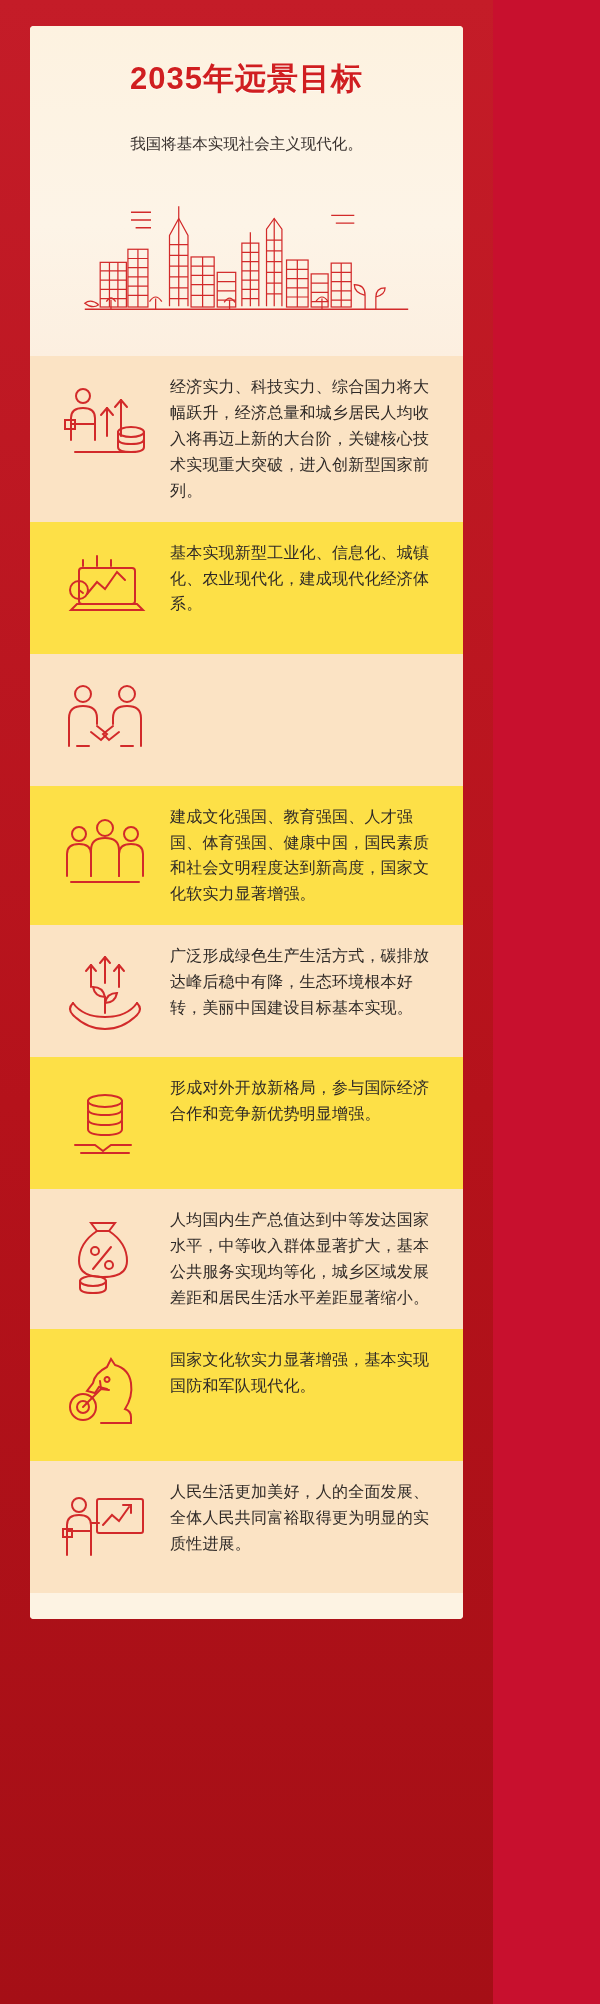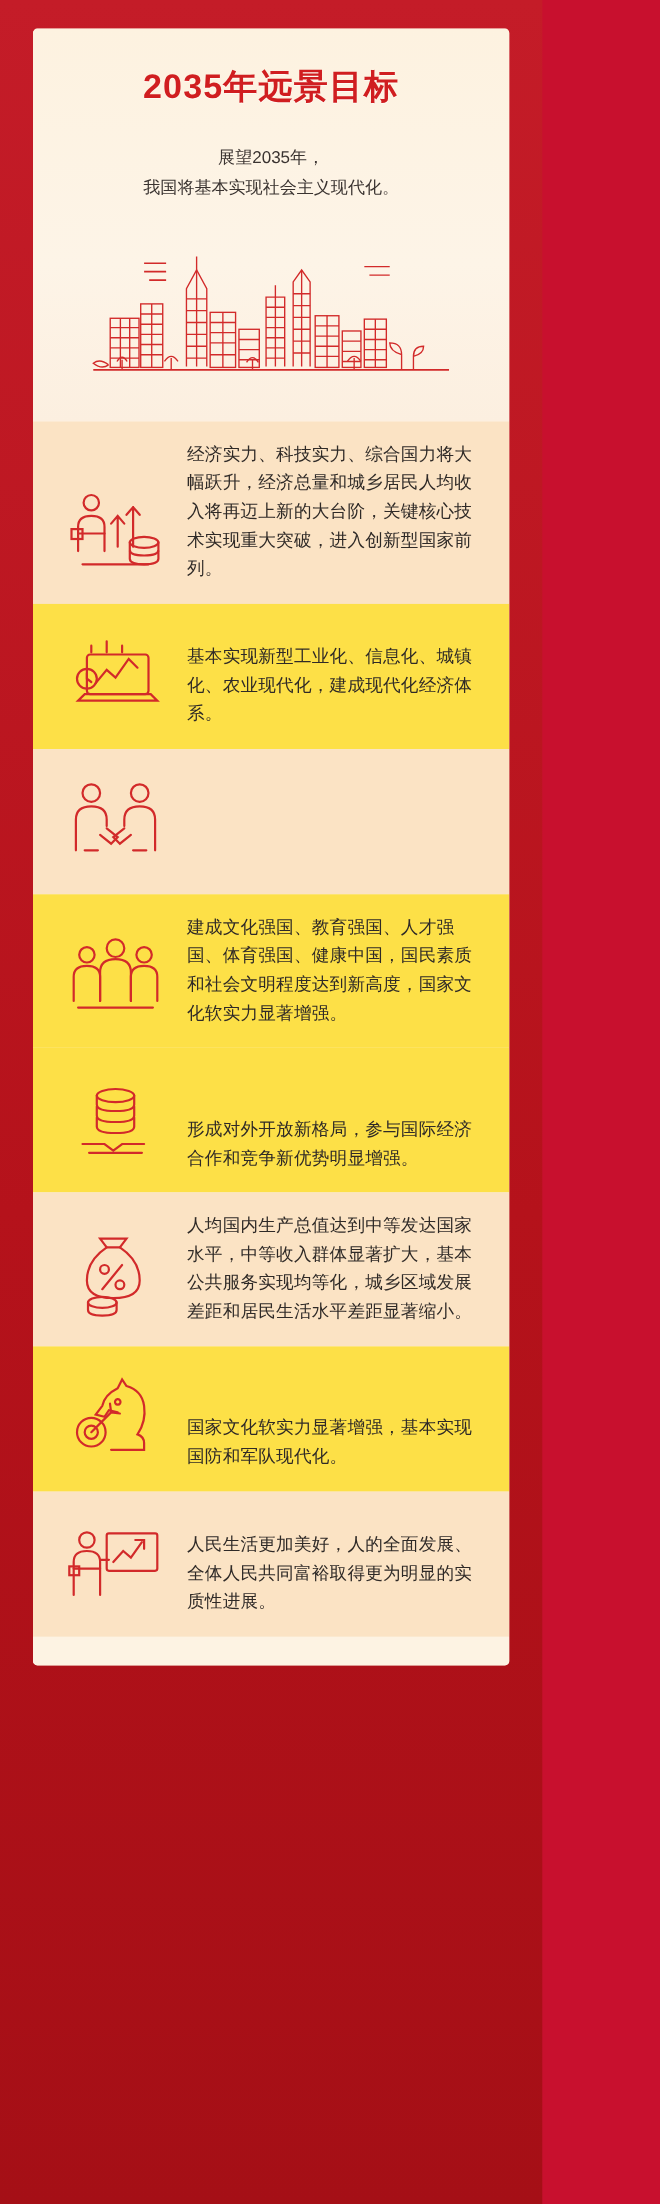--- a/index.html
+++ b/index.html
@@ -48,21 +48,21 @@
     width: 100%;
     height: 175px;
     display: block;
   }
   
   .rows {
     margin-top: 0;
   }
   .row {
     display: flex;
-    align-items: flex-end;
+    align-items: flex-start;
     padding: 18px 24px 18px 10px;
     box-sizing: border-box;
     min-height: 132px;
   }
   .row.shade-a { background: #fbe3c4; }
   .row.shade-b { background: #fde047; }
   .row-icon {
     flex: 0 0 130px;
     display: flex;
     align-items: center;
@@ -87,21 +87,20 @@
 </head>
 <body>
 
 <div class="poster">
 
   <div class="card">
 
     <div class="hero">
       <div class="hero-title">2035年远景目标</div>
       <div class="hero-sub">
-        <div>展望2035年，</div>
         <div>我国将基本实现社会主义现代化。</div>
       </div>
 
       <svg class="cityscape" viewBox="0 0 500 180">
         <g fill="none" stroke="#d22a2a" stroke-width="1.6">
 
           <path d="M100 30 h26 M100 40 h26 M106 50 h20" stroke-width="2"></path>
           <path d="M360 34 h30 M366 44 h24"></path>
 
           <rect x="60" y="95" width="34" height="58"></rect>
@@ -199,20 +198,34 @@
             <circle cx="74" cy="30" r="7"></circle>
             <path d="M10 72 V50 q0 -10 12 -10 q12 0 12 10 v22"></path>
             <path d="M34 72 V46 q0 -12 14 -12 q14 0 14 12 v26"></path>
             <path d="M62 72 V50 q0 -10 12 -10 q12 0 12 10 v22"></path>
             <path d="M14 78 h68"></path>
           </svg>
         </div>
         <div class="row-text">建成文化强国、教育强国、人才强国、体育强国、健康中国，国民素质和社会文明程度达到新高度，国家文化软实力显著增强。</div>
       </div>
 
+      <div class="row shade-a">
+        <div class="row-icon">
+          <svg width="96" height="96" viewBox="0 0 96 96" fill="none" stroke="#d22a2a" stroke-width="2" stroke-linecap="round">
+            <path d="M34 44 V22 M34 22 l-5 6 M34 22 l5 6"></path>
+            <path d="M48 40 V14 M48 14 l-5 6 M48 14 l5 6"></path>
+            <path d="M62 44 V22 M62 22 l-5 6 M62 22 l5 6"></path>
+            <path d="M48 70 V54 q-10 0 -12 -10 q10 0 12 10"></path>
+            <path d="M48 60 q2 -10 12 -10 q-2 10 -12 10"></path>
+            <path d="M16 60 q10 14 32 14 q22 0 32 -14"></path>
+            <path d="M16 60 q-6 6 0 12 q14 14 32 14 q18 0 32 -14 q6 -6 0 -12"></path>
+          </svg>
+        </div>
+        <div class="row-text">广泛形成绿色生产生活方式，碳排放达峰后稳中有降，生态环境根本好转，美丽中国建设目标基本实现。</div>
+      </div>
 
       <div class="row shade-b">
         <div class="row-icon">
           <svg width="96" height="96" viewBox="0 0 96 96" fill="none" stroke="#d22a2a" stroke-width="2" stroke-linecap="round">
             <ellipse cx="48" cy="26" rx="17" ry="6"></ellipse>
             <path d="M31 26 v8 q0 6 17 6 q17 0 17 -6 v-8"></path>
             <path d="M31 36 v8 q0 6 17 6 q17 0 17 -6 v-8"></path>
             <path d="M31 46 v8 q0 6 17 6 q17 0 17 -6 v-8"></path>
             <path d="M18 70 h20 l8 6 l8 -6 h20"></path>
             <path d="M24 78 h48"></path>

